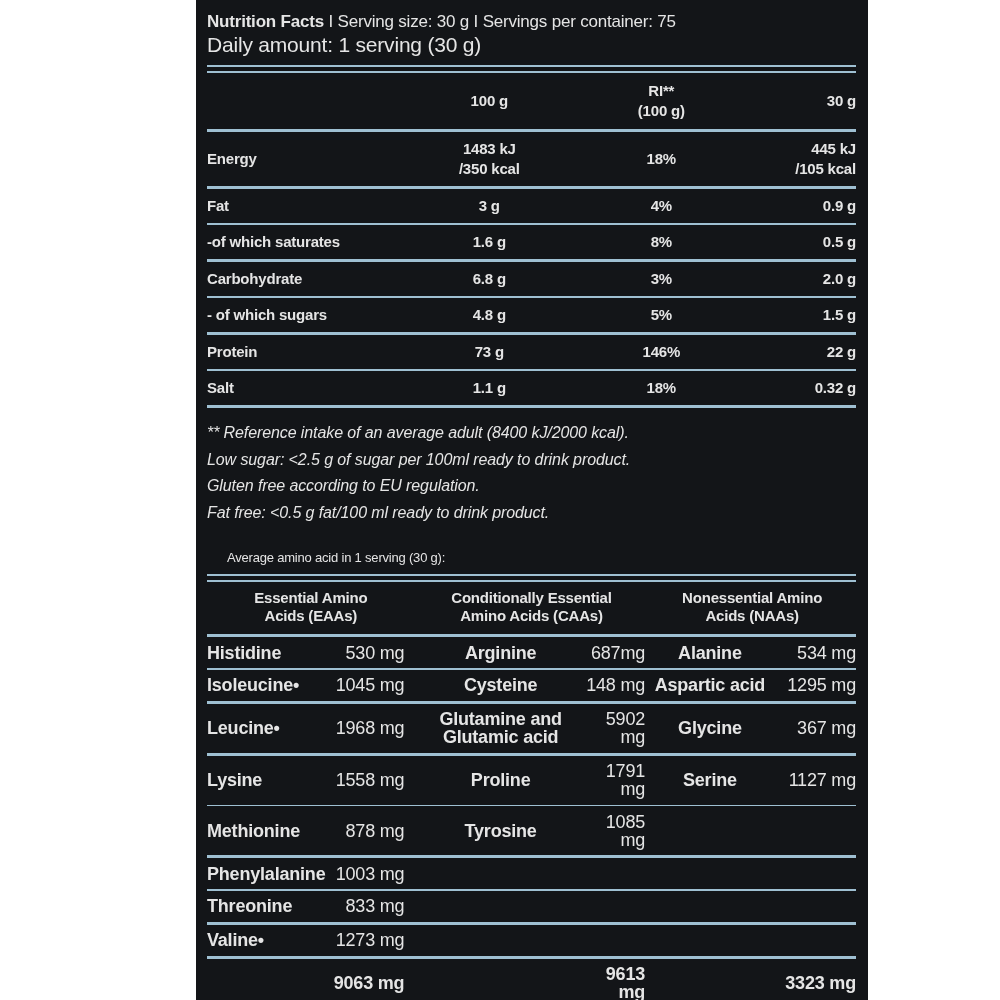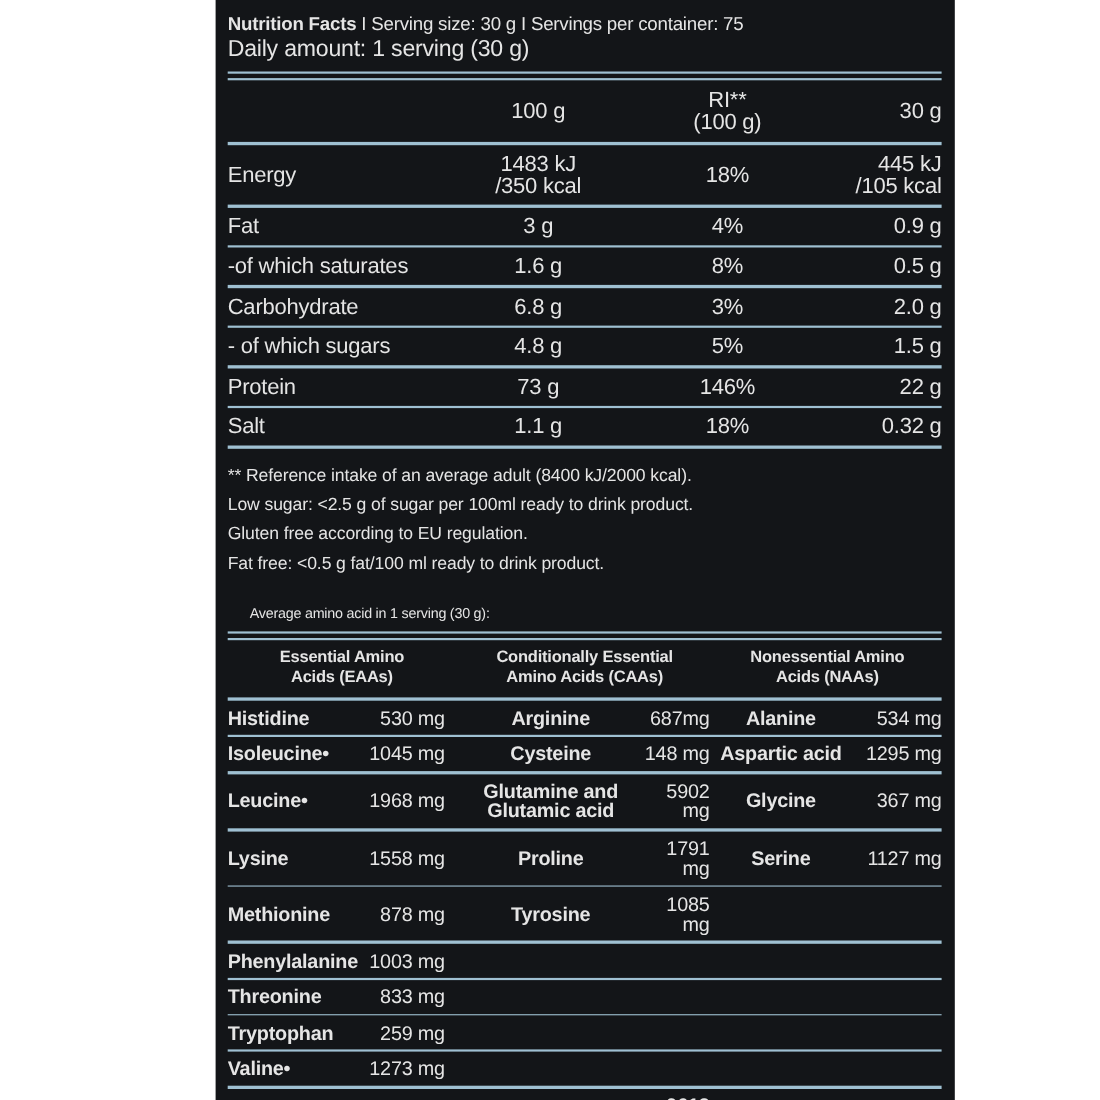--- a/index.html
+++ b/index.html
@@ -11,28 +11,28 @@
   .hdr-title { font-weight:700; }
   .hdr-daily { font-size:21px; line-height:23px; margin-bottom:9px; }
   .rule { background:#9fc0d2; height:2px; }
   .rule.thin  { height:1.5px; }
   .rule.thick { height:3px; }
   .rule.dbl { height:8px; background:transparent; box-sizing:border-box;
               border-top:2.5px solid #9fc0d2; border-bottom:2.5px solid #9fc0d2; }
   .ml { white-space:pre-line; }
 
   .ntable-head, .nrow { display:grid; grid-template-columns:30% 27% 26% 17%;
-           align-items:center; font-size:20px; font-weight:400; line-height:20px; }
+           align-items:center; font-size:15px; font-weight:700; line-height:20px; }
   .ntable-head { padding:8px 0; }
   .nrow { padding:7px 0; }
   .nc1 { text-align:center; }
   .nc2 { text-align:center; }
   .nc3 { text-align:right; }
 
-  .fnotes { margin-top:12px; margin-bottom:4px; }
+  .fnotes { margin-top:12px; margin-bottom:4px;font-style:italic; }
   .fnote { font-size:16px; line-height:26.5px; font-weight:400; letter-spacing:-0.1px; }
 
   .amino-title { font-weight:400; font-size:13px; margin-top:24px; margin-bottom:9px;margin-left:20px; }
   .agh { display:grid; grid-template-columns:32% 36% 32%; padding:7px 0 9px;
          font-weight:700; font-size:15px; text-align:center; line-height:18px; }
   .arow, .atotals { display:grid; grid-template-columns:19% 14.5% 23.5% 10.5% 20% 12.5%;
          align-items:center; padding:6.5px 0; font-size:18px; line-height:18px; }
   .an  { font-weight:700; }
   .anc { font-weight:700; text-align:center; }
   .av  { text-align:right; font-weight:400; box-sizing:border-box; }
@@ -203,28 +203,20 @@
   <div class="arow">
     <div class="an">Threonine</div>
     <div class="av av1">833 mg</div>
     <div class="anc"></div>
     <div class="av"></div>
     <div class="anc"></div>
     <div class="av"></div>
   </div>
   <div class="rule thin"></div>
 
-  <div class="arow">
-    <div class="an">Tryptophan</div>
-    <div class="av av1">259 mg</div>
-    <div class="anc"></div>
-    <div class="av"></div>
-    <div class="anc"></div>
-    <div class="av"></div>
-  </div>
   <div class="rule thin"></div>
 
   <div class="arow">
     <div class="an">Valine•</div>
     <div class="av av1">1273 mg</div>
     <div class="anc"></div>
     <div class="av"></div>
     <div class="anc"></div>
     <div class="av"></div>
   </div>

